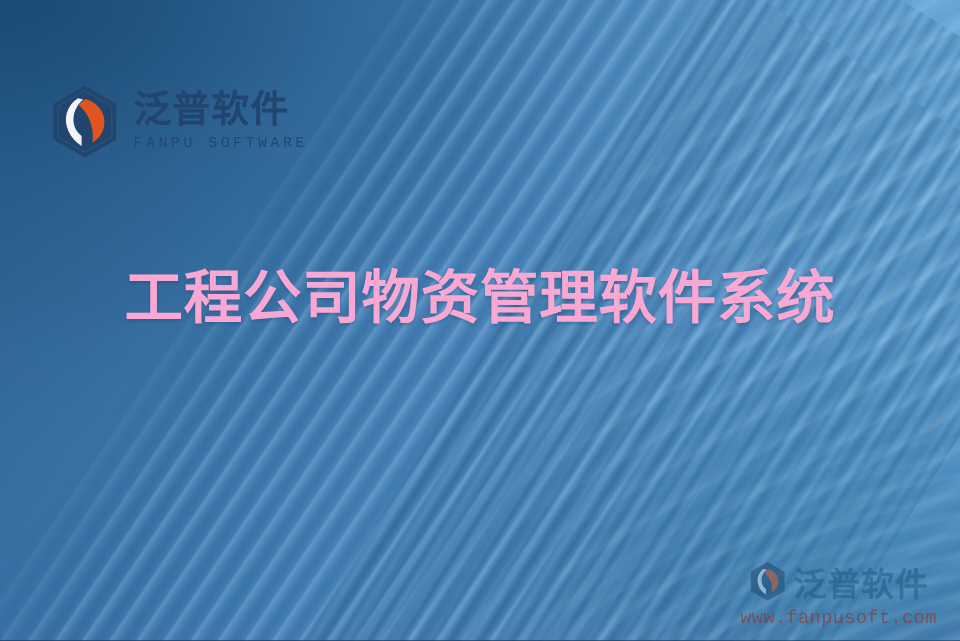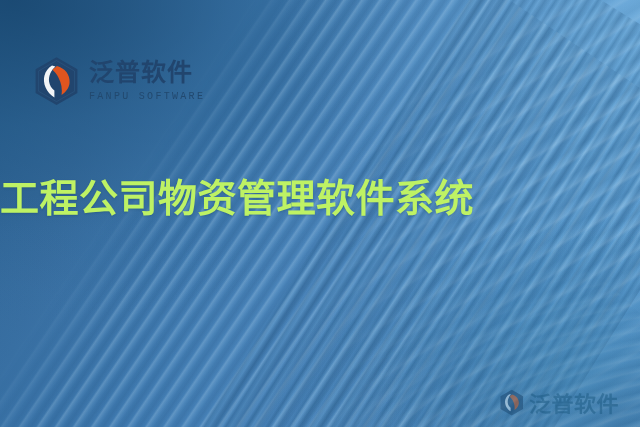--- a/index.html
+++ b/index.html
@@ -214,21 +214,22 @@
     white-space: nowrap;
     text-align: right;
   }
 
   
   .headline {
     position: absolute;
     left: 0;
     right: 0;
     top: 175px;
-    color: #bef264;
+    text-align: center;
+    color: #f9a8d4;
     font-weight: 700;
     font-size: 39px;
     line-height: 55px;
     letter-spacing: 0.5px;
     text-shadow: 0 1px 2px rgba(24, 62, 98, 0.30);
   }
   .headline-line { display: block; white-space: nowrap; }
 
   
   .watermark {
@@ -301,15 +302,16 @@
 
   <div class="watermark">
     <div class="wm-row">
       <svg class="wm-mark" viewBox="0 0 46 50" aria-hidden="true">
         <path d="M23.5 1.2 L44.4 13.2 L44.4 37.0 L23.5 49.0 L2.6 37.0 L2.6 13.2 Z" fill="#1d4a73"></path>
         <path d="M19.0 9.5 C11.0 14.6 9.2 23.5 12.6 31.4 C14.4 35.6 17.6 39.0 21.4 41.4 L21.4 34.6 C18.6 32.4 16.6 29.4 16.1 25.8 C15.4 20.3 17.6 14.6 22.4 10.4 Z" fill="#dff0fb" opacity="0.92"></path>
         <path d="M23.9 10.0 C31.9 12.2 37.2 18.6 36.6 26.6 C36.2 31.8 33.2 36.2 28.6 39.0 C29.4 33.0 28.4 26.8 25.4 21.4 C23.9 18.6 21.9 16.0 19.4 13.8 Z" fill="#c4541f"></path>
       </svg>
       <span class="wm-cn">泛普软件</span>
     </div>
+    <div class="wm-url">www.fanpusoft.com</div>
   </div>
 
 </div>
 
 </body></html>

